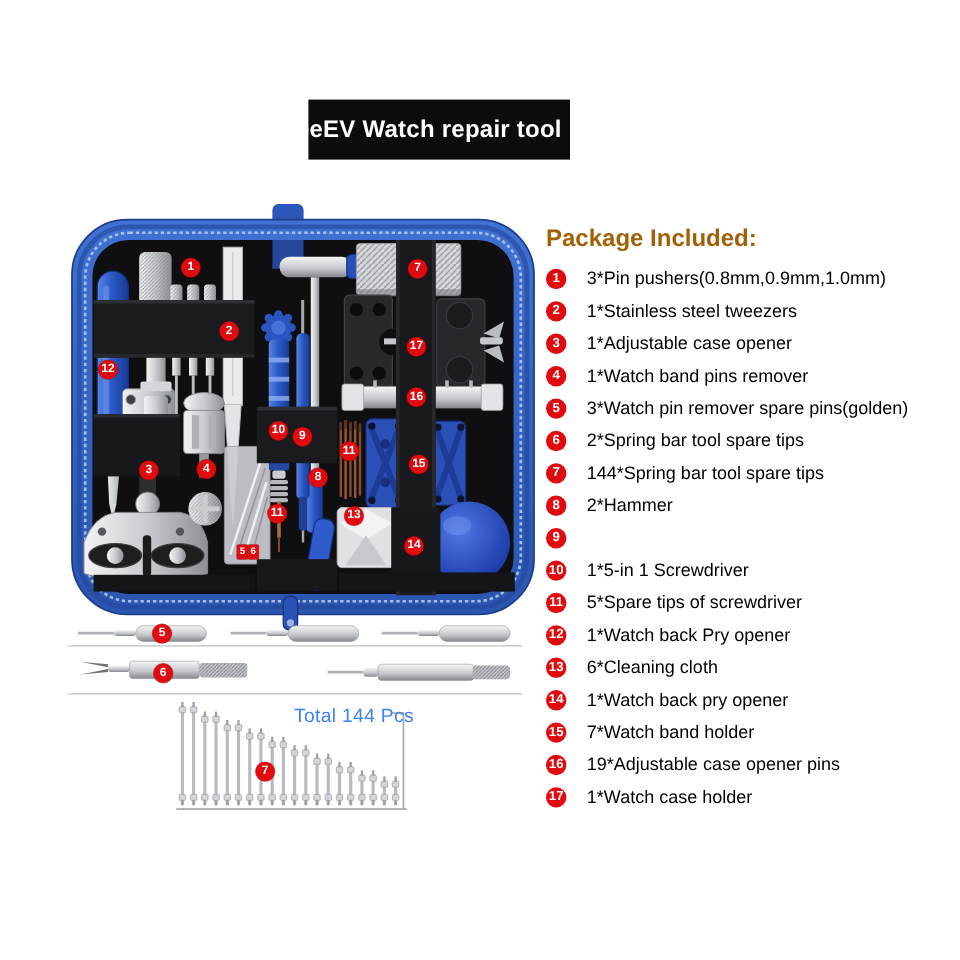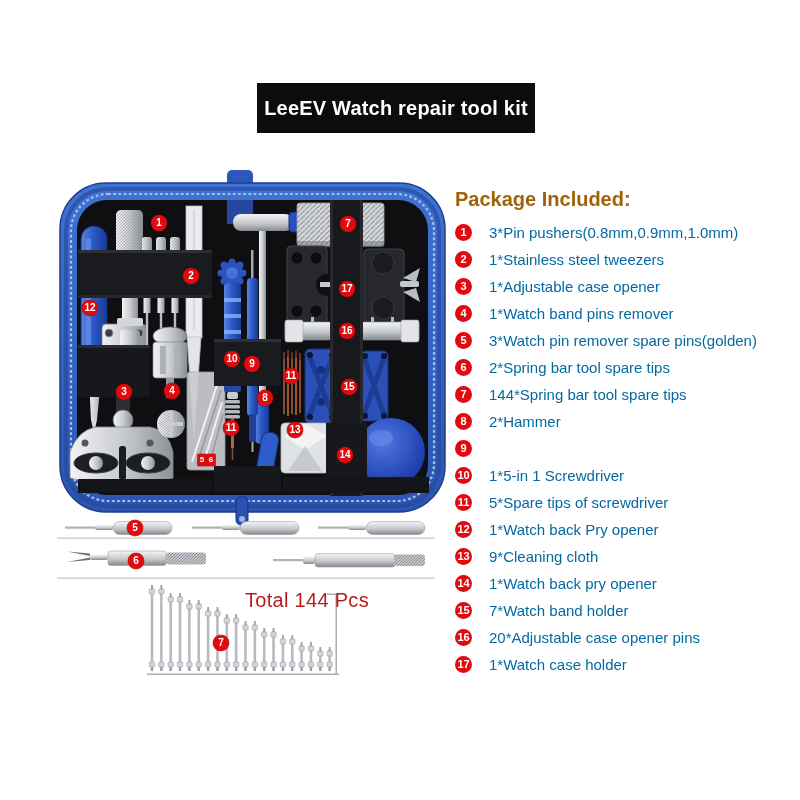--- a/index.html
+++ b/index.html
@@ -1,49 +1,49 @@
 <!DOCTYPE html>
 <html><head>
 <meta charset="utf-8">
 <style>
   html,body{margin:0;padding:0;}
   body{
     width:800px;height:800px;background:#ffffff;position:relative;overflow:hidden;
     font-family:"Liberation Sans","DejaVu Sans",sans-serif;
   }
   .banner{
-    position:absolute;left:257px;top:83px;width:278px;height:50px;
+    position:absolute;left:257px;top:83px;width:218px;height:50px;
     background:#0c0c0c;color:#ffffff;display:flex;align-items:center;justify-content:center;
     font-size:20px;font-weight:bold;white-space:nowrap;letter-spacing:.2px;
   }
   #photo-svg{position:absolute;left:50px;top:160px;z-index:1;}
   .marker-layer{position:absolute;left:0;top:0;width:800px;height:800px;z-index:5;pointer-events:none;}
   .marker{
     position:absolute;transform:translate(-50%,-50%);
     background:#e10a0e;color:#fff;font-weight:bold;
     display:flex;align-items:center;justify-content:center;line-height:1;
     box-shadow:0 0 0 .5px rgba(140,0,0,.6);
   }
   .marker.circle{width:16px;height:16px;border-radius:50%;font-size:10px;}
   .marker.square{width:9px;height:12px;border-radius:1px;font-size:8px;}
   .total-label{
-    position:absolute;left:245px;top:589px;font-size:20px;color:#b91c1c;
+    position:absolute;left:245px;top:589px;font-size:16px;color:#3b82f6;
     letter-spacing:.3px;z-index:4;
   }
   .pkg-heading{
     position:absolute;left:455px;top:188px;font-size:20px;font-weight:bold;color:#a16207;
   }
   .pkg-list{position:absolute;left:455px;top:219px;width:340px;}
   .pkg-row{display:flex;align-items:center;height:27px;}
   .badge{
     flex:none;width:17px;height:17px;border-radius:50%;background:#e10a0e;color:#fff;
     font-size:11px;font-weight:bold;display:flex;align-items:center;justify-content:center;
     margin-right:17px;line-height:1;
   }
-  .pkg-text{font-size:15px;color:#0369a1;white-space:nowrap;}
+  .pkg-text{font-size:15px;color:#000000;white-space:nowrap;}
 </style>
 </head>
 <body>
 
 <div class="banner">
   <span>LeeEV Watch repair tool kit</span>
 </div>
 
 <svg id="photo-svg" width="400" height="535" viewBox="50 160 400 535" aria-hidden="true">
   <defs>
@@ -525,31 +525,31 @@
     <div class="pkg-row">
       <span class="badge">11</span>
       <span class="pkg-text">5*Spare tips of screwdriver</span>
     </div>
     <div class="pkg-row">
       <span class="badge">12</span>
       <span class="pkg-text">1*Watch back Pry opener</span>
     </div>
     <div class="pkg-row">
       <span class="badge">13</span>
-      <span class="pkg-text">9*Cleaning cloth</span>
+      <span class="pkg-text">6*Cleaning cloth</span>
     </div>
     <div class="pkg-row">
       <span class="badge">14</span>
       <span class="pkg-text">1*Watch back pry opener</span>
     </div>
     <div class="pkg-row">
       <span class="badge">15</span>
       <span class="pkg-text">7*Watch band holder</span>
     </div>
     <div class="pkg-row">
       <span class="badge">16</span>
-      <span class="pkg-text">20*Adjustable case opener pins</span>
+      <span class="pkg-text">19*Adjustable case opener pins</span>
     </div>
     <div class="pkg-row">
       <span class="badge">17</span>
       <span class="pkg-text">1*Watch case holder</span>
     </div>
   </div>
 
 </body></html>

